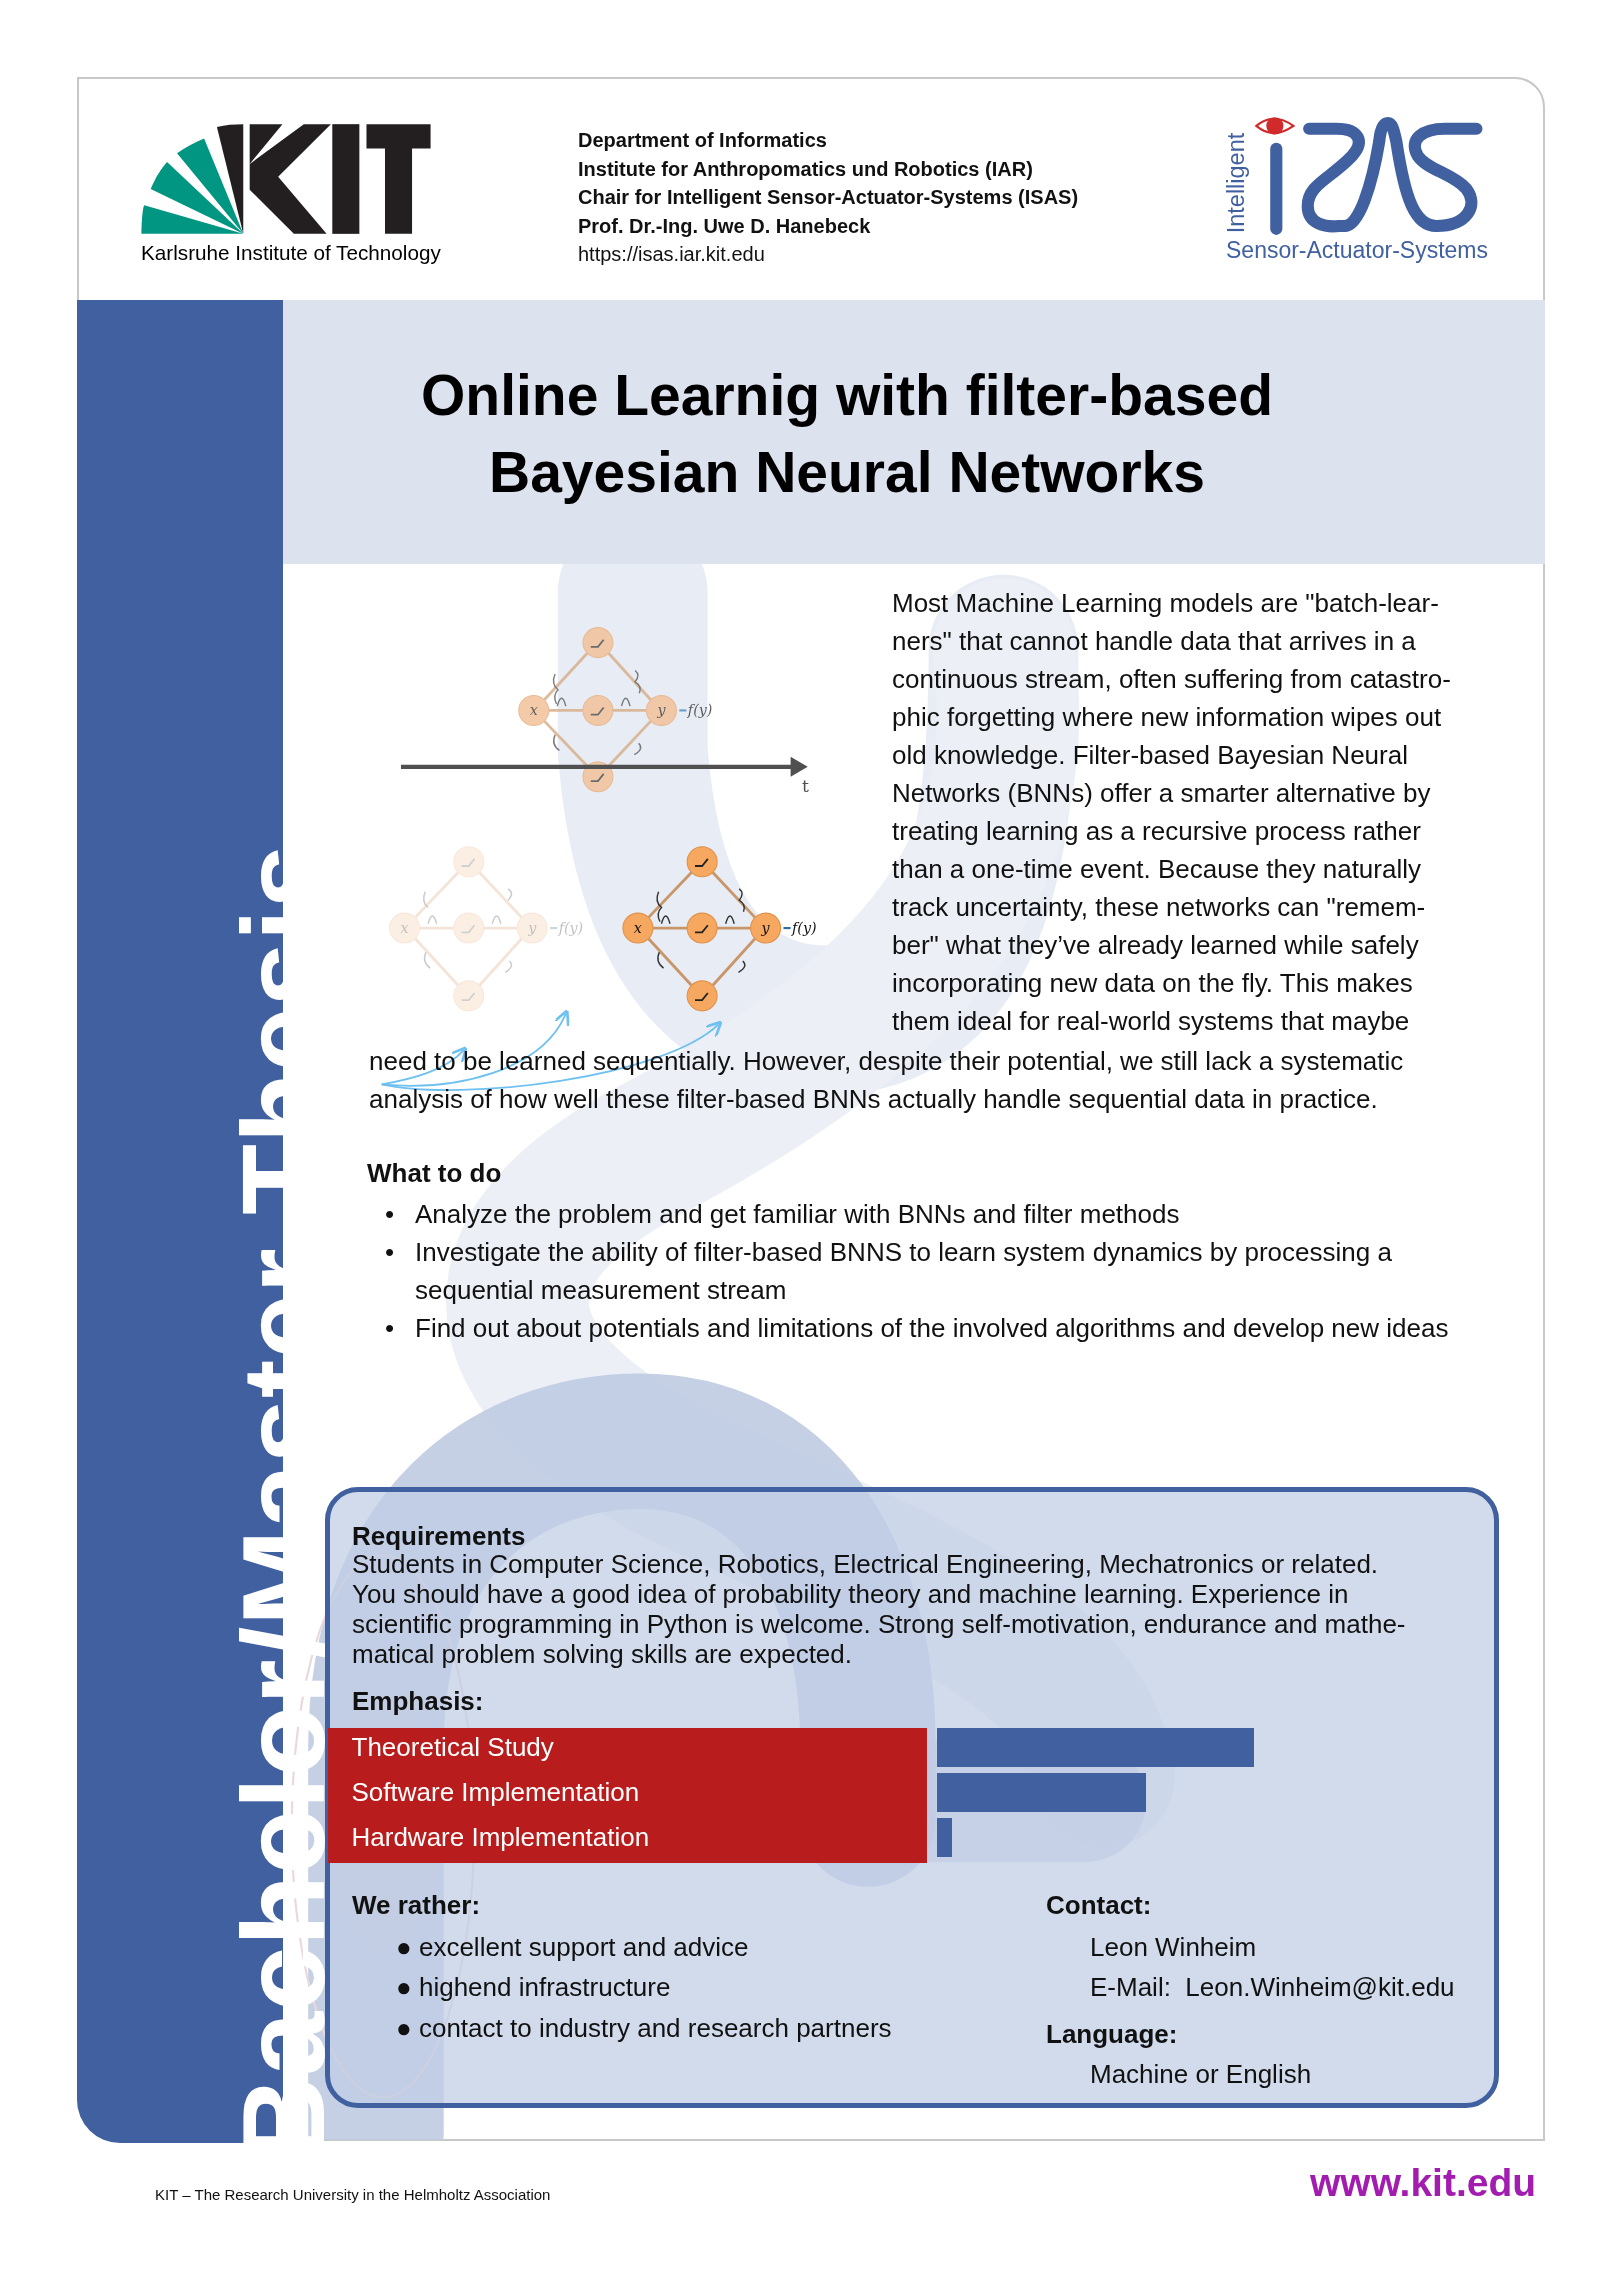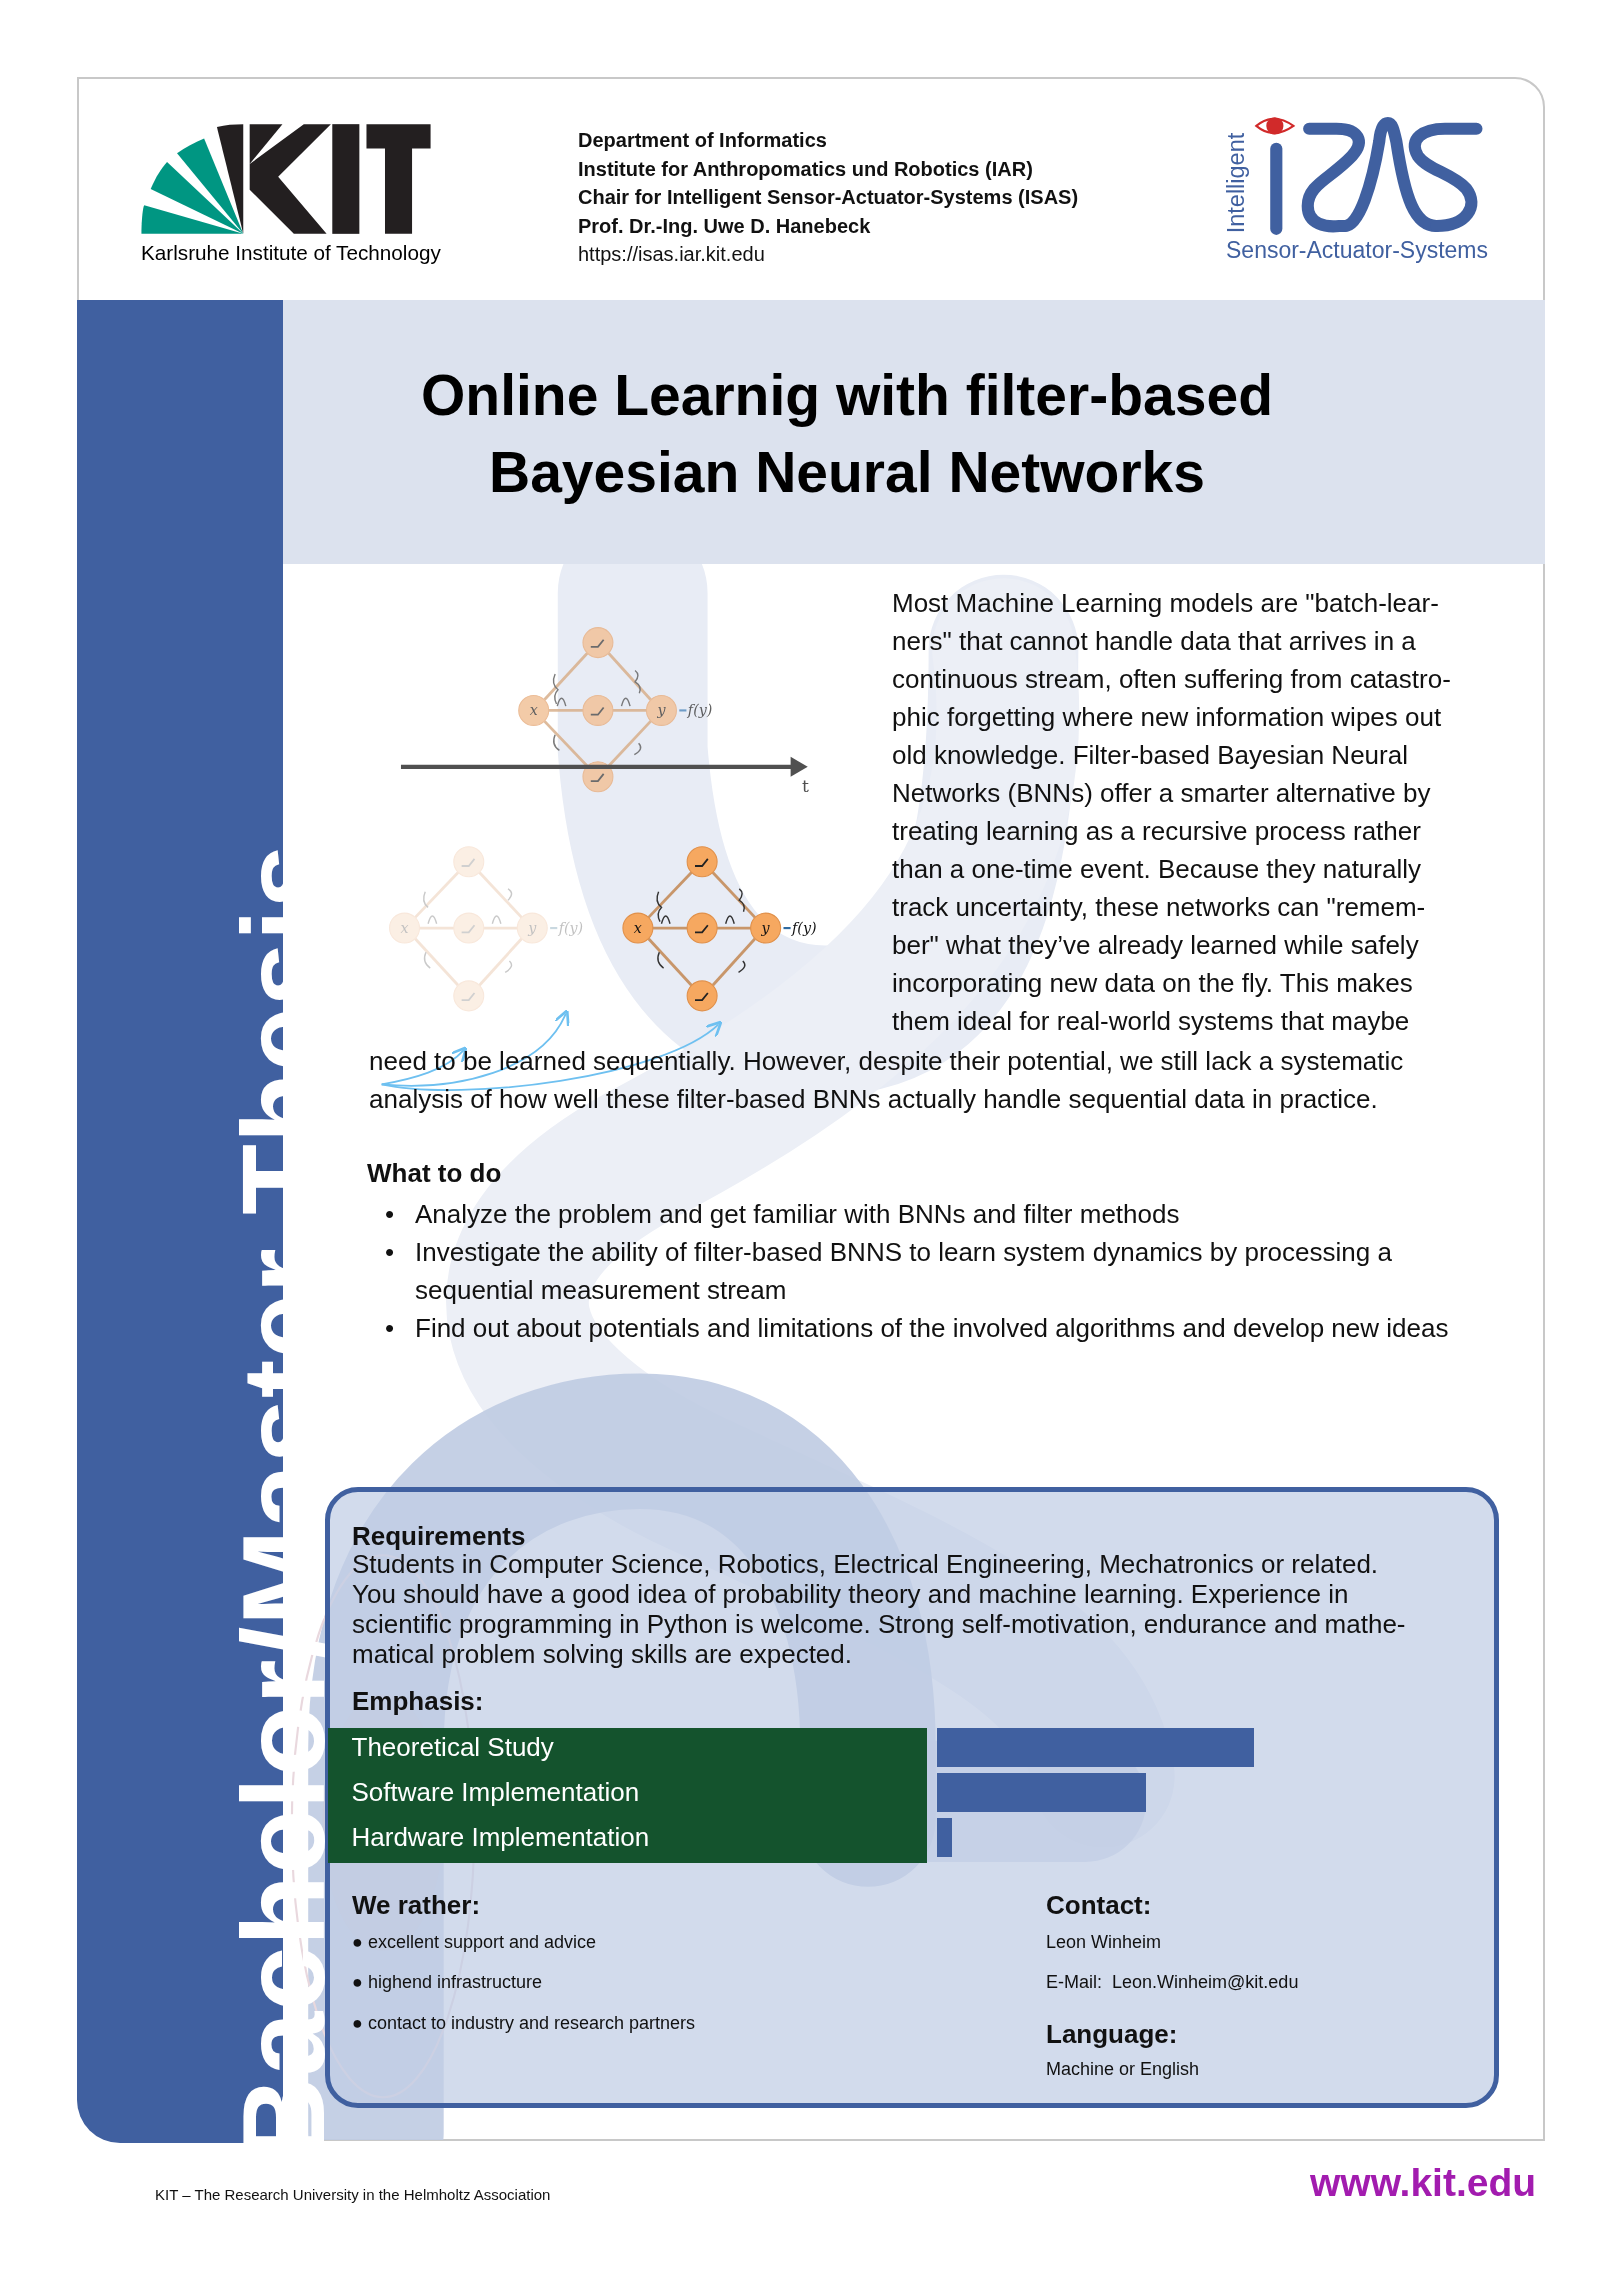--- a/index.html
+++ b/index.html
@@ -32,25 +32,25 @@
   #todo-title { left:367px; top:1158px; font-size:26px; font-weight:bold; }
   #todo-list { left:385px; top:1195px; width:1113px; margin:0; padding:0; list-style:none; }
   #todo-list li { position:relative; padding-left:30px; font-size:26px; line-height:38px; }
   #todo-list li .bul { position:absolute; left:0; top:0; }
   #req-box { left:325px; top:1487px; width:1174px; height:621px; box-sizing:border-box;
              border:5px solid #4060a0; border-radius:33px; background:rgba(193,205,228,0.72); }
   #req-title { left:352px; top:1521px; font-size:26px; font-weight:bold; }
   #req-text { left:352px; top:1549px; width:1127px; font-size:26px; line-height:30px; }
   #emph-title { left:352px; top:1686px; font-size:26px; font-weight:bold; }
   .emph-row { left:328px; height:39px; }
-  .emph-label { position:absolute; left:0; top:0; width:599px; height:45px; background:#14532d;
+  .emph-label { position:absolute; left:0; top:0; width:599px; height:45px; background:#b91c1c;
                 color:#fff; font-size:26px; line-height:39px; padding-left:23.5px; box-sizing:border-box; }
   .emph-value { position:absolute; left:609px; top:0; height:39px; background:#4060a0; }
   .sec-title { font-size:26px; font-weight:bold; }
-  .sec-line { font-size:18px; }
+  .sec-line { font-size:26px;margin-left:44px; }
   #footer-left { left:155px; top:2186px; font-size:15px; color:#111; }
   #footer-right { left:1310px; top:2161px; font-size:39px; font-weight:bold; color:#a21caf; }
   #diagram { left:371px; top:599px; width:471px; height:514px; }
   .math { font-family:"DejaVu Serif", serif; font-style:italic; }
 </style>
 </head>
 <body>
 
 <div id="frame" class="abs"></div>
 

